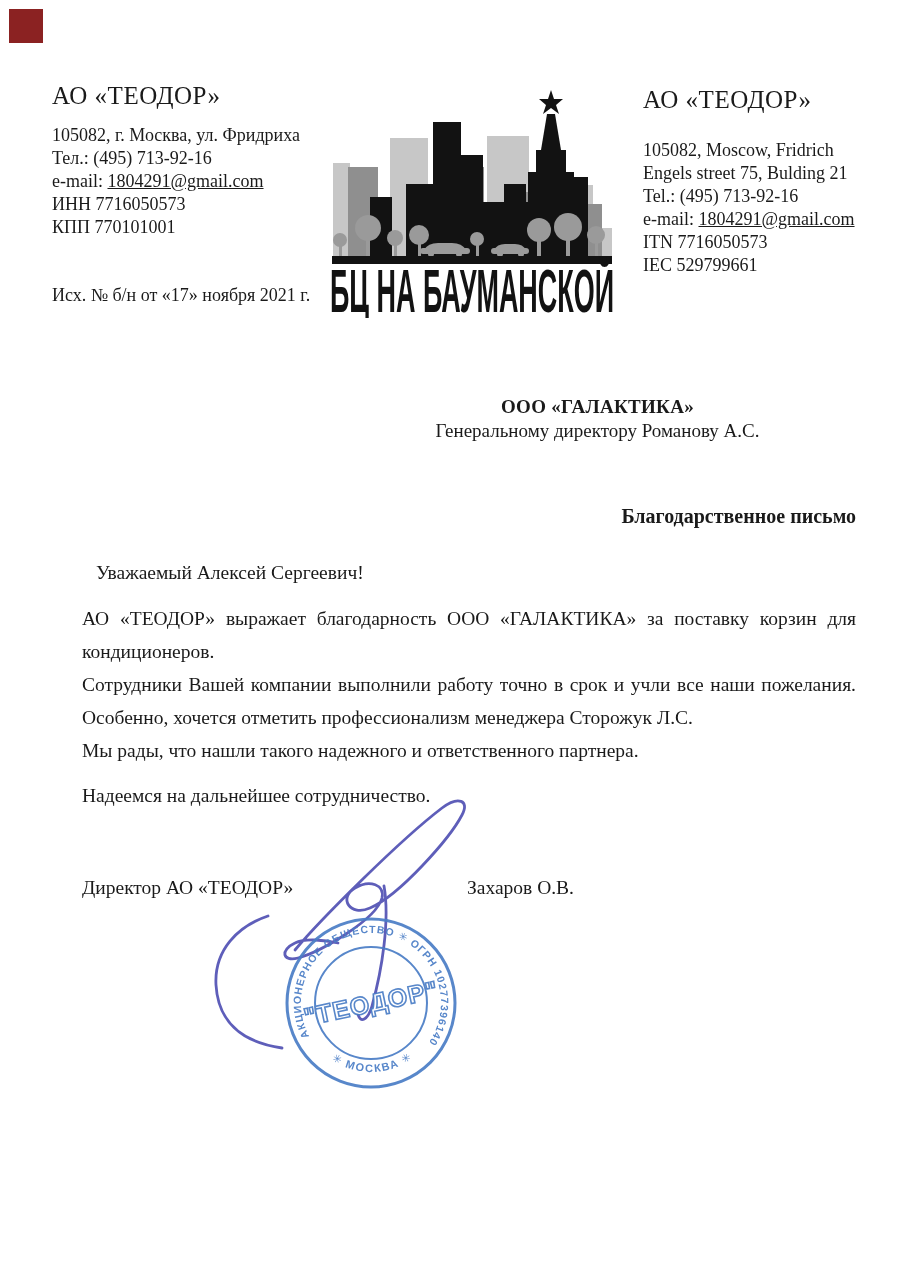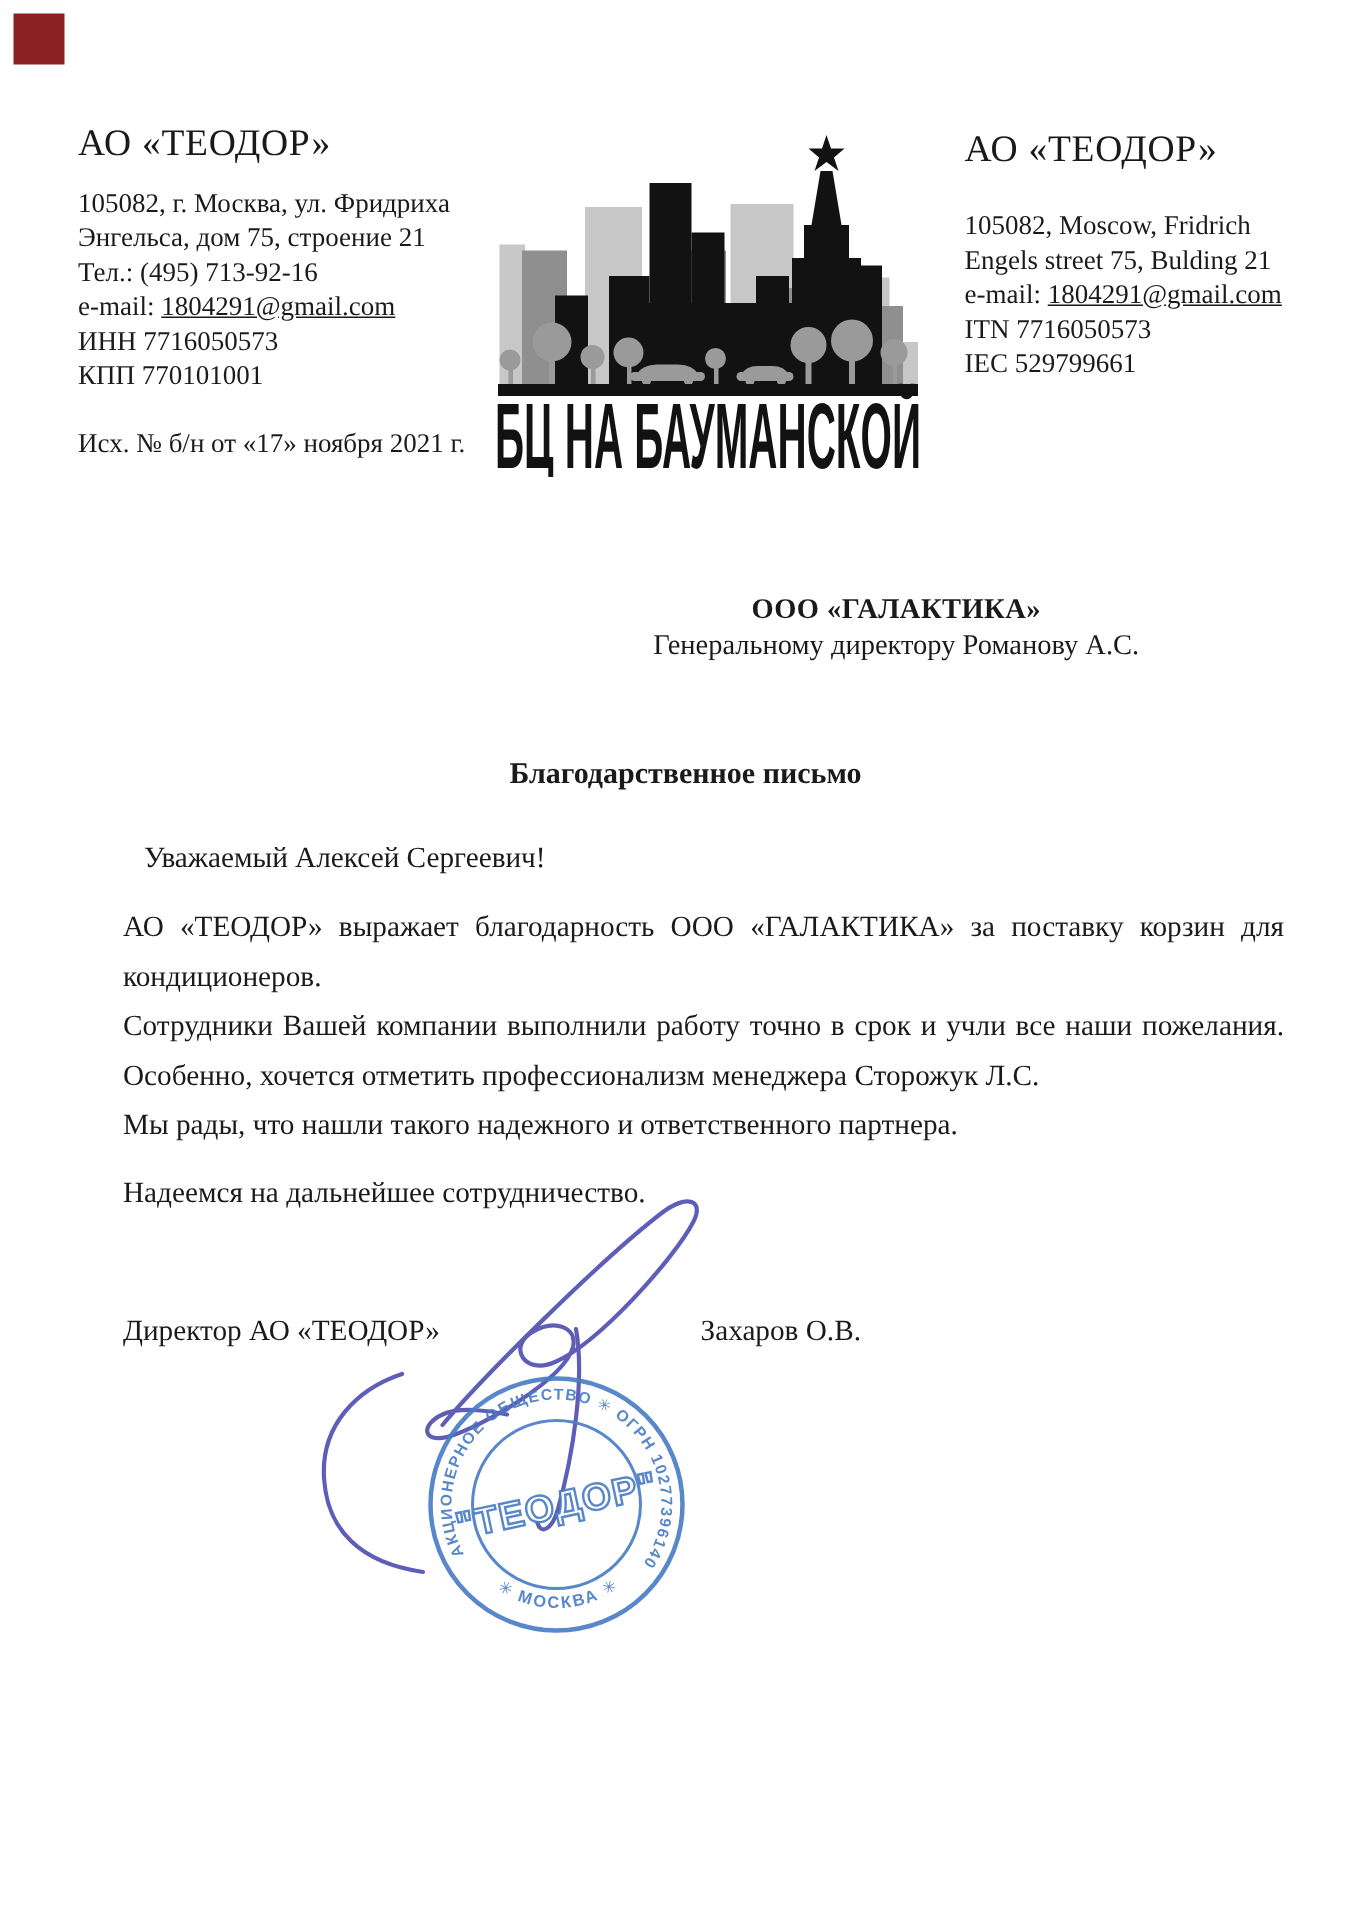--- a/index.html
+++ b/index.html
@@ -14,21 +14,21 @@
   .email-link{text-decoration:underline;}
   #left-header{left:52px;top:82px;width:290px;}
   #right-header{left:643px;top:86px;width:240px;}
   #left-header .hdr-details{margin-top:14px;}
   #right-header .hdr-details{margin-top:25px;}
   #ref-line{left:52px;top:285px;font-size:18px;white-space:nowrap;}
   
   #recipient{left:340px;top:395px;width:515px;text-align:center;font-size:19px;line-height:24px;}
   #recipient .company{font-weight:bold;letter-spacing:.3px;}
   
-  #letter-title{left:70px;top:505px;width:774px;text-align:center;font-weight:bold;font-size:20px;}
+  #letter-title{left:82px;top:505px;width:774px;text-align:right;font-weight:bold;font-size:20px;}
   #greeting{left:82px;top:562px;width:774px;font-size:19.5px;transform:translateX(14px);}
   .para{left:82px;width:774px;font-size:19.5px;line-height:32.5px;text-align:justify;}
   #para-0{top:603px;}
   #para-1{top:669px;}
   #para-2{top:735px;}
   #para-3{top:780px;}
   
   #sign-label{left:82px;top:877px;font-size:19.5px;white-space:nowrap;}
   #sign-name{left:467px;top:877px;font-size:19.5px;white-space:nowrap;}
   
@@ -39,34 +39,34 @@
 </style>
 </head>
 <body>
 
 <div id="corner-mark" class="abs"></div>
 
 <div id="left-header" class="abs">
   <div class="hdr-title">АО «ТЕОДОР»</div>
   <div class="hdr-details">
     <div>105082, г. Москва, ул. Фридриха</div>
-    <div>Энгельса, дом 75, строение 21</div>
     <div>Тел.: (495) 713-92-16</div>
     <div><span>e-mail: </span><span class="email-link">1804291@gmail.com</span></div>
     <div>ИНН 7716050573</div>
     <div>КПП 770101001</div>
   </div>
 </div>
 <div id="ref-line" class="abs">Исх. № б/н от «17» ноября 2021 г.</div>
 
 <div id="right-header" class="abs">
   <div class="hdr-title">АО «ТЕОДОР»</div>
   <div class="hdr-details">
     <div>105082, Moscow, Fridrich</div>
     <div>Engels street 75, Bulding 21</div>
+    <div>Tel.: (495) 713-92-16</div>
     <div><span>e-mail: </span><span class="email-link">1804291@gmail.com</span></div>
     <div>ITN 7716050573</div>
     <div>IEC 529799661</div>
   </div>
 </div>
 
 <svg id="logo-svg" class="abs" width="288" height="246" viewBox="0 0 288 246">
 
   <g fill="#c7c7c7">
     <rect x="5" y="91" width="17" height="93"></rect>

